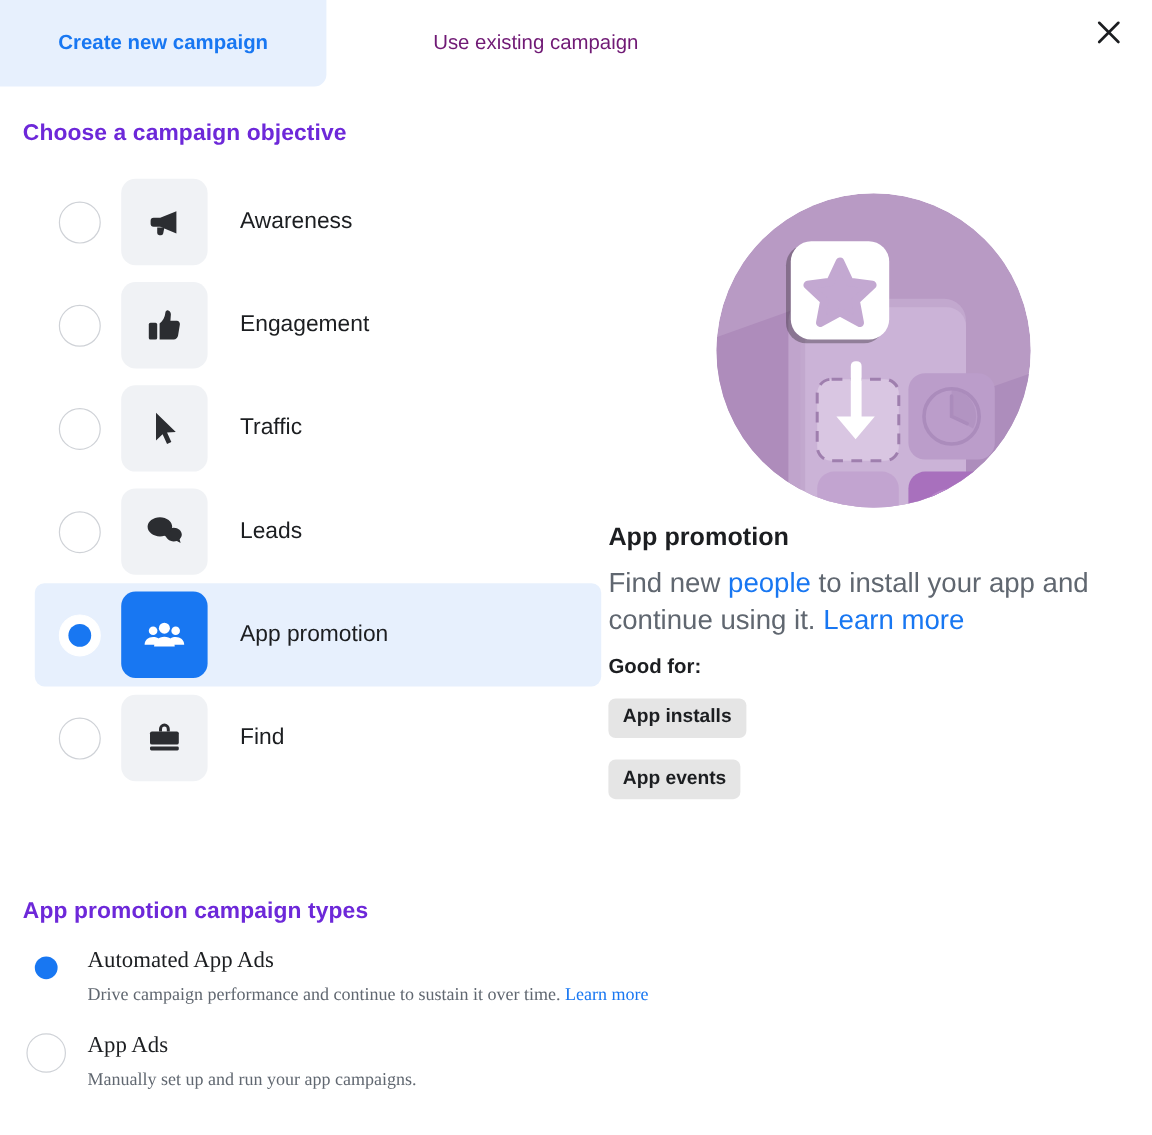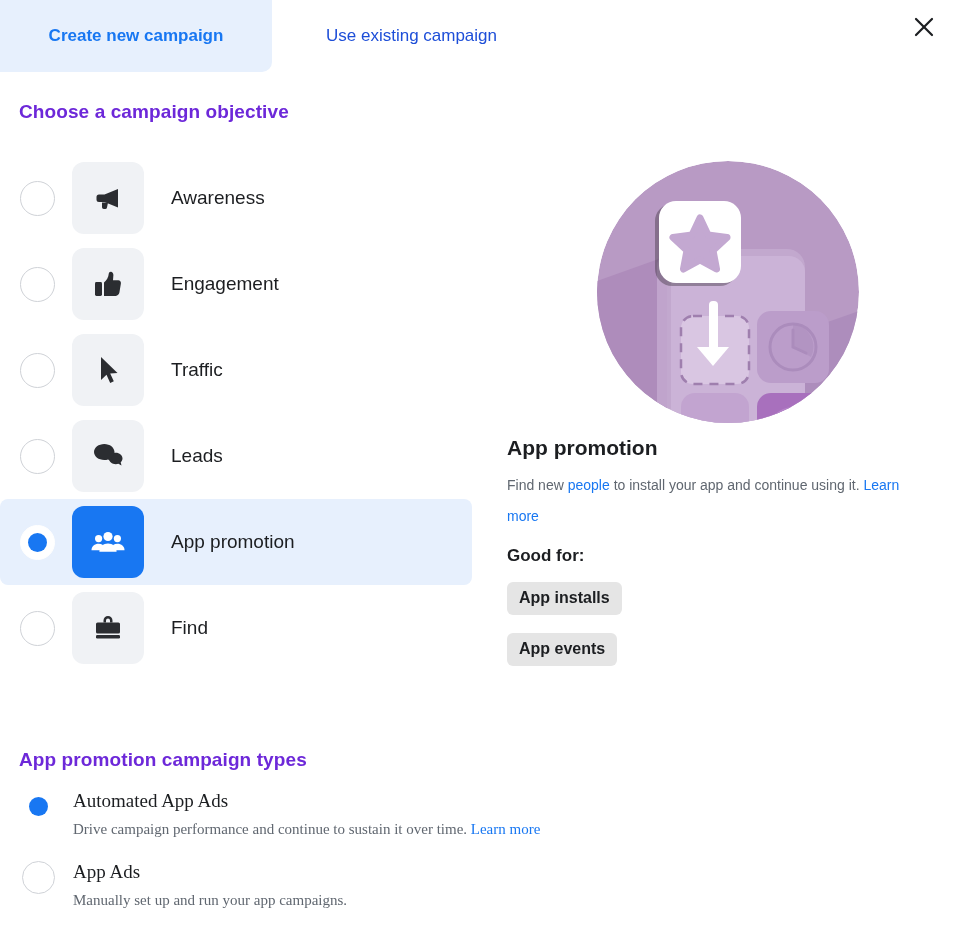--- a/index.html
+++ b/index.html
@@ -37,23 +37,23 @@
     left: 0;
     width: 272px;
     background: #e7f0fd;
     color: #1877f2;
     font-weight: bold;
     border-bottom-right-radius: 10px;
   }
   .tab.inactive {
     left: 272px;
     width: 260px;
-    color: #1d4ed8;
+    color: #701a75;
     font-weight: normal;
-    justify-content: center;
+    justify-content: flex-end;
     padding-left: 19px;
   }
   #close-btn {
     position: absolute;
     right: 18px;
     top: 9px;
     width: 36px; height: 36px;
     display: flex;
     align-items: center;
     justify-content: center;
@@ -69,22 +69,23 @@
     font-weight: bold;
     color: #6d28d9;
     letter-spacing: 0.1px;
   }
   #objective-title { top: 101px; }
 
   
   #objective-list {
     position: absolute;
     left: 0;
-    top: 155px;
+    top: 142px;
     width: 472px;
+    padding-left: 29px;
   }
   .obj-row {
     position: relative;
     height: 86px;
     display: flex;
     align-items: center;
     cursor: pointer;
     border-radius: 8px;
     box-sizing: border-box;
   }
@@ -152,21 +153,21 @@
     top: 286px;
     font-size: 21px;
     font-weight: bold;
     color: #1c1e21;
   }
   #info-desc {
     position: absolute;
     left: 7px;
     top: 320px;
     width: 410px;
-    font-size: 14px;
+    font-size: 23px;
     line-height: 31px;
     color: #606770;
   }
   #info-desc a, .link {
     color: #1877f2;
     text-decoration: none;
     cursor: pointer;
   }
   #good-for-label {
     position: absolute;

